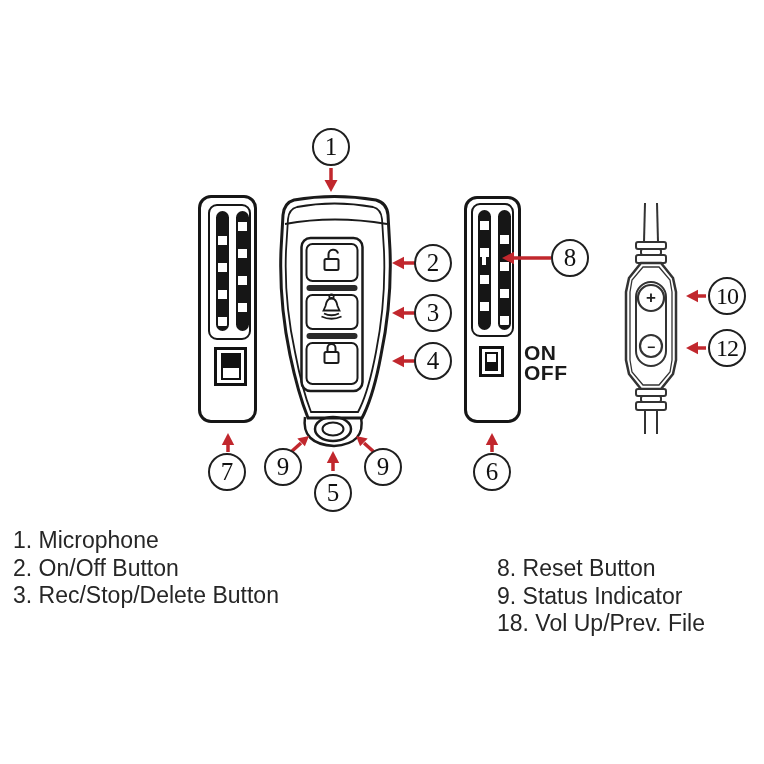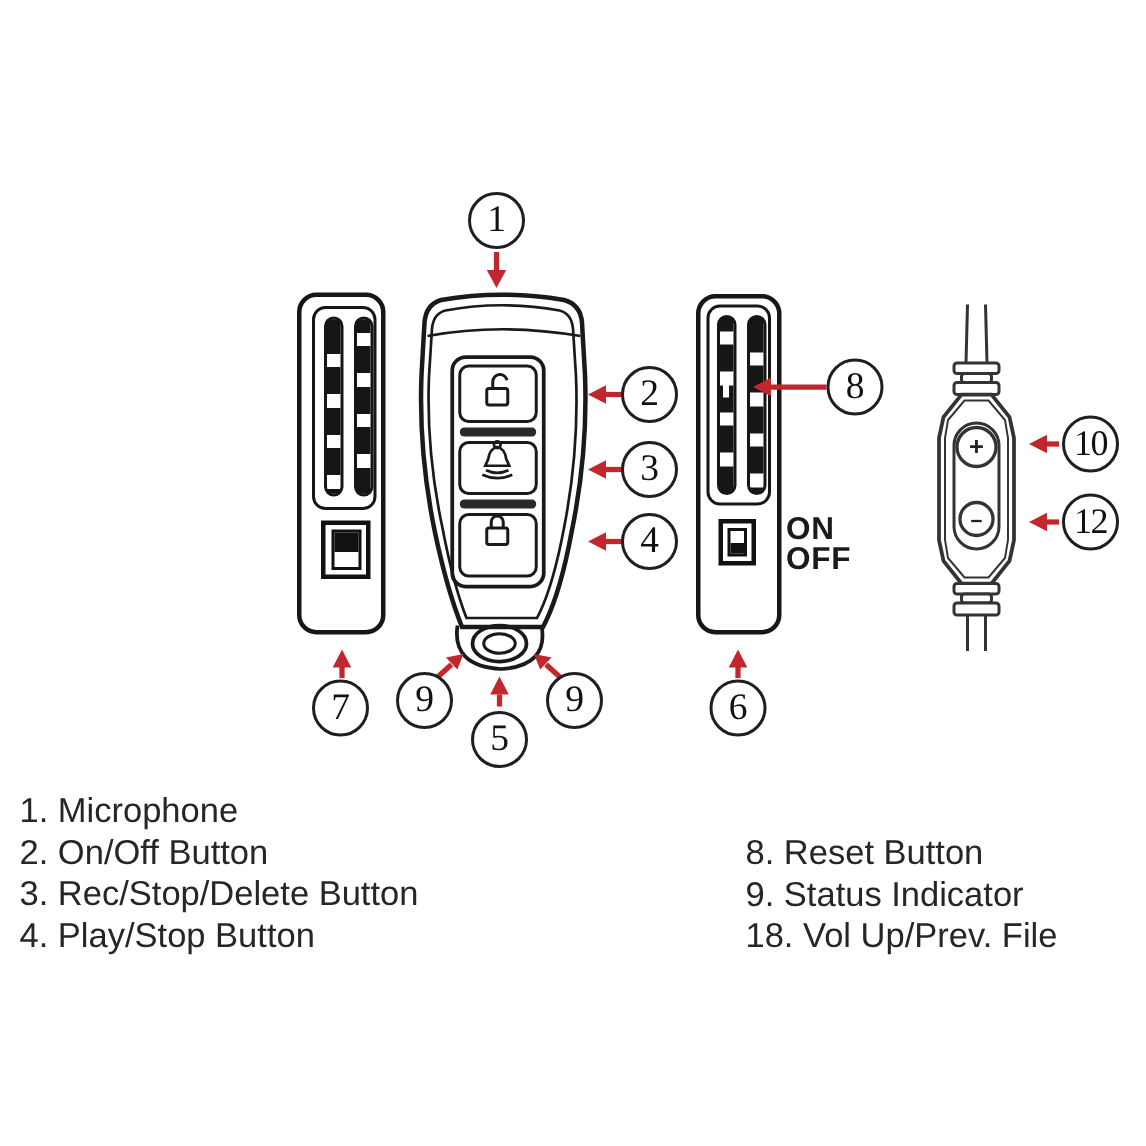--- a/index.html
+++ b/index.html
@@ -166,21 +166,20 @@
   <div class="callout" style="left:551px;top:239px;">8</div>
   <div class="callout" style="left:264px;top:448px;">9</div>
   <div class="callout" style="left:364px;top:448px;">9</div>
   <div class="callout two-digit" style="left:708px;top:277px;">10</div>
   <div class="callout two-digit" style="left:708px;top:329px;">12</div>
 
   <div class="legend-col" style="left:13px;top:527px;">
     <div>1. Microphone</div>
     <div>2. On/Off Button</div>
     <div>3. Rec/Stop/Delete Button</div>
-    <div>4. Play/Stop Button</div>
   </div>
   <div class="legend-col" style="left:497px;top:527px;margin-top:28px;">
     <div>8. Reset Button</div>
     <div>9. Status Indicator</div>
     <div>18. Vol Up/Prev. File</div>
   </div>
 
 </div>
 
 </body></html>

